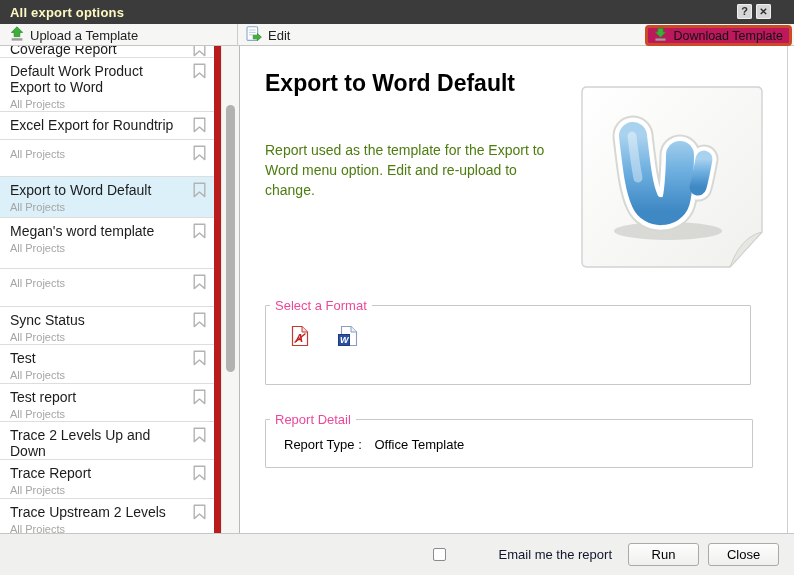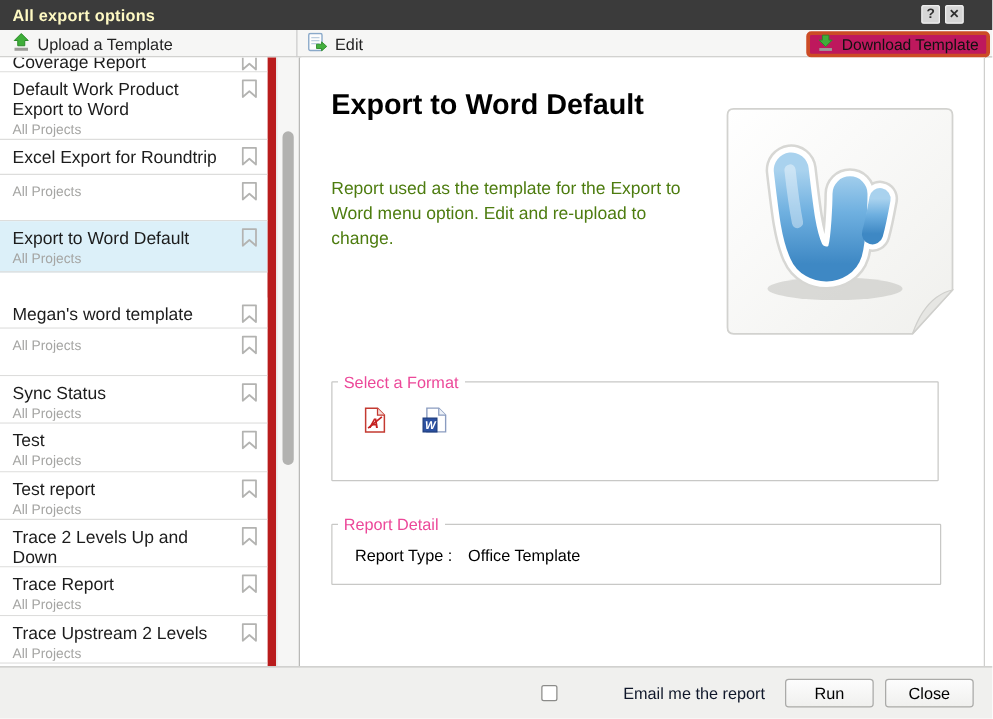--- a/index.html
+++ b/index.html
@@ -46,21 +46,21 @@
   .dl-btn { display:flex; align-items:center; gap:5px; padding:0 6px 0 5px; font-size:12.5px; color:#111; }
 
   
   .list {
     position:absolute; left:0; top:46px; width:221px; height:487px;
     background:#fff; border-right:7px solid #b91c1c; overflow:hidden;
   }
   .row { position:relative; height:38px; border-bottom:1px solid #dddddc; background:#fff; overflow:hidden; }
   .row:nth-child(1){height:12px;} .row:nth-child(2){height:54px;}
   .row:nth-child(3){height:28px;} .row:nth-child(4){height:37px;}
-  .row:nth-child(5){height:41px;} .row:nth-child(6){height:25px;margin-top:20px;}
+  .row:nth-child(5){height:41px;} .row:nth-child(6){height:51px;}
   .row:nth-child(9){height:39px;} .row:nth-child(12){height:39px;}
   .row:nth-child(14){height:8px; border-bottom:none;}
   .row.selected { background:var(--selected-item-bg,#dcf0f9); }
   .row-inner { padding:5px 30px 0 10px; }
   .row.clip-top .row-inner, .row.clip-top .bookmark { transform:translateY(-10px); }
   .item-title { font-size:14px; line-height:16px; color:#1c1c1c; }
   .item-subtitle { font-size:11px; line-height:13px; color:#a5a5a3; margin-top:3px; }
   .bookmark { position:absolute; right:8px; top:5px; }
 
   .scroll-track {

